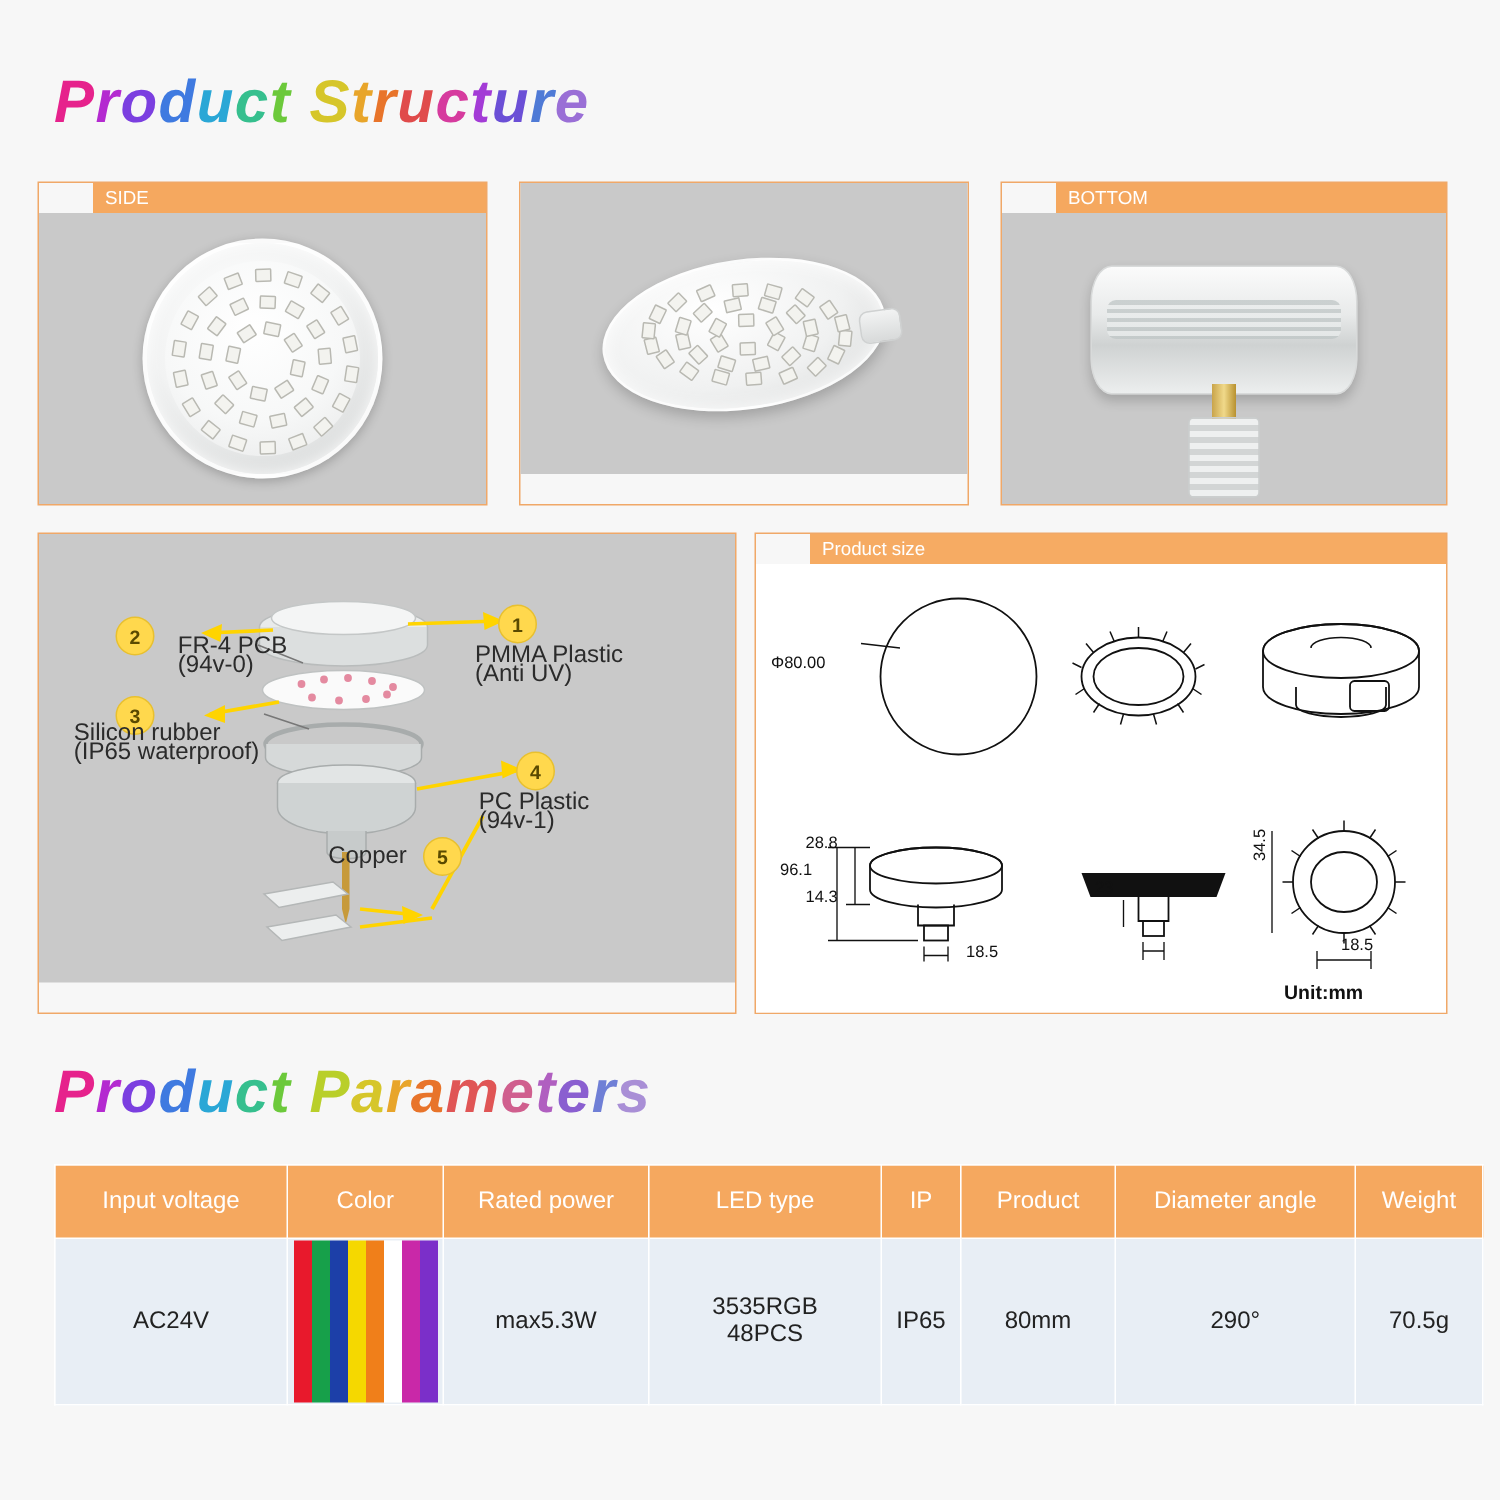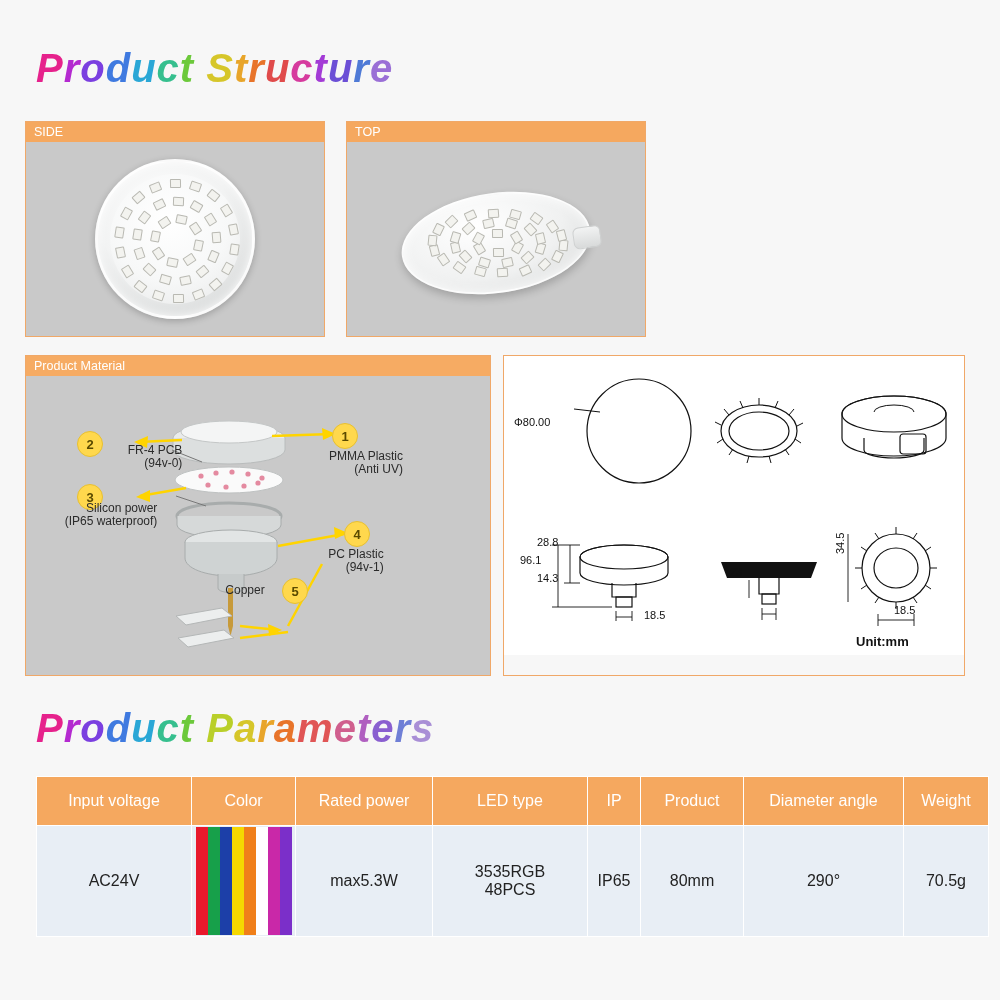--- a/index.html
+++ b/index.html
@@ -22,21 +22,21 @@
     white-space:nowrap;
   }
   .title span{display:inline-block;}
   #title-structure{left:36px;top:46px;}
   #title-parameters{left:36px;top:706px;}
 
   
   .panel{position:absolute;border:1px solid #f0a868;box-sizing:border-box;}
   .panel-head{
     background:#f5a85f;color:#ffffff;font-size:12.5px;
-    padding:4px 8px;box-sizing:border-box;height:20px;line-height:12px;
+    padding:4px 8px;box-sizing:border-box;height:20px;line-height:12px;margin-left:36px;
   }
   .panel-head.light{background:#f6ab63;}
   .panel-body{background:#c9c9c9;width:100%;height:calc(100% - 20px);position:relative;}
   .panel-body.white{background:#ffffff;}
 
   
   .photo{position:absolute;inset:0;overflow:hidden;}
 
   .lamp-front{
     position:absolute;left:50%;top:50%;transform:translate(-50%,-50%);
@@ -88,21 +88,21 @@
     border:1px solid #cacdcd;
   }
 
   
   .callout{
     position:absolute;width:24px;height:24px;border-radius:50%;
     background:#ffd84d;color:#5a4a00;font-size:13px;font-weight:bold;
     display:flex;align-items:center;justify-content:center;
     border:1px solid #e8c02f;
   }
-  .lbl{position:absolute;font-size:12px;color:#2b2b2b;text-align:right;line-height:13px;white-space:nowrap;}
+  .lbl{position:absolute;font-size:16px;color:#2b2b2b;text-align:left;line-height:13px;white-space:nowrap;}
 
   
   .dim-text{position:absolute;font-size:11px;color:#111;white-space:nowrap;}
   .unit{position:absolute;font-size:13px;font-weight:bold;color:#111;}
 
   
   #params{position:absolute;left:36px;top:776px;width:928px;}
   table{border-collapse:collapse;width:100%;table-layout:fixed;}
   th{
     background:#f5a85f;color:#fff;font-weight:normal;font-size:16px;
@@ -168,21 +168,20 @@
             <div class="led" style="left: 123.939px; top: 90.1293px; transform: rotate(281.459deg);"></div>
             <div class="led" style="left: 133.344px; top: 76.1632px; transform: rotate(326.459deg);"></div>
             <div class="led" style="left: 149.871px; top: 72.9385px; transform: rotate(371.459deg);"></div>
             <div class="led" style="left: 163.837px; top: 82.3443px; transform: rotate(416.459deg);"></div>
           </div>
       </div>
     </div>
   </div>
 
   <div class="panel" id="p-top" style="left:346px;top:121px;width:300px;height:216px;">
-    <div class="panel-head">TOP</div>
     <div class="panel-body">
       <div class="photo">
         <div class="lamp-top">
           <div class="nub"></div>
         </div>
         <div class="leds" id="leds-top">
             <div class="led" style="left: 211.17px; top: 99.495px; transform: rotate(95.7296deg);"></div>
             <div class="led" style="left: 204.956px; top: 109.524px; transform: rotate(115.73deg);"></div>
             <div class="led" style="left: 191.571px; top: 117.982px; transform: rotate(135.73deg);"></div>
             <div class="led" style="left: 172.629px; top: 123.848px; transform: rotate(155.73deg);"></div>
@@ -216,23 +215,32 @@
             <div class="led" style="left: 146.019px; top: 106.497px; transform: rotate(178.648deg);"></div>
             <div class="led" style="left: 126.712px; top: 101.703px; transform: rotate(238.648deg);"></div>
             <div class="led" style="left: 126.193px; top: 91.7057px; transform: rotate(298.648deg);"></div>
             <div class="led" style="left: 144.981px; top: 86.5028px; transform: rotate(358.648deg);"></div>
             <div class="led" style="left: 164.288px; top: 91.297px; transform: rotate(418.648deg);"></div>
           </div>
       </div>
     </div>
   </div>
 
+  <div class="panel" id="p-bottom" style="left:667px;top:121px;width:298px;height:216px;">
+    <div class="panel-head">BOTTOM</div>
+    <div class="panel-body">
+      <div class="photo">
+        <div class="lamp-bottom"></div>
+        <div class="stem"></div>
+        <div class="screw"></div>
+      </div>
+    </div>
+  </div>
 
   <div class="panel" id="p-material" style="left:25px;top:355px;width:466px;height:321px;">
-    <div class="panel-head light">Product Material</div>
     <div class="panel-body">
       <svg width="464" height="299" viewBox="0 0 464 299">
 
         <ellipse cx="203" cy="62" rx="56" ry="14" fill="#e9ebeb" stroke="#b9bcbc"></ellipse>
         <path d="M147 62 v12 a56 14 0 0 0 112 0 v-12" fill="#dcdfdf" stroke="#b9bcbc"></path>
         <ellipse cx="203" cy="56" rx="48" ry="11" fill="#f4f5f5" stroke="#c4c7c7"></ellipse>
 
         <ellipse cx="203" cy="104" rx="54" ry="13" fill="#fafafa" stroke="#bfc2c2"></ellipse>
         <g fill="#e48aa0">
           <circle cx="175" cy="100" r="2.6"></circle>
@@ -290,38 +298,39 @@
       </div>
 
       <div class="callout" style="left:51px;top:55px;">2</div>
       <div class="lbl" style="left:129px;top:68px;transform:translateX(-50%);">
         <div>FR-4 PCB</div>
         <div>(94v-0)</div>
       </div>
 
       <div class="callout" style="left:51px;top:108px;">3</div>
       <div class="lbl" style="left:85px;top:126px;transform:translateX(-50%);">
-        <div>Silicon power</div>
+        <div>Silicon rubber</div>
         <div>(IP65 waterproof)</div>
       </div>
 
       <div class="callout" style="left:318px;top:145px;">4</div>
       <div class="lbl" style="left:330px;top:172px;transform:translateX(-50%);">
         <div>PC Plastic</div>
         <div>(94v-1)</div>
       </div>
 
       <div class="callout" style="left:256px;top:202px;">5</div>
       <div class="lbl" style="left:219px;top:208px;transform:translateX(-50%);">
         <div>Copper</div>
       </div>
     </div>
   </div>
 
   <div class="panel" id="p-size" style="left:503px;top:355px;width:462px;height:321px;">
+    <div class="panel-head light">Product size</div>
     <div class="panel-body white">
       <svg width="460" height="299" viewBox="0 0 460 299">
         <g stroke="#111" fill="none" stroke-width="1.2">
 
           <circle cx="135" cy="75" r="52"></circle>
           <path d="M70 53 L96 56" stroke-width="1"></path>
 
           <g transform="translate(255,75)">
             <path d="M-38 0 a38 26 0 1 1 76 0 a38 26 0 1 1 -76 0"></path>
             <path d="M-30 0 a30 19 0 1 1 60 0 a30 19 0 1 1 -60 0"></path>

